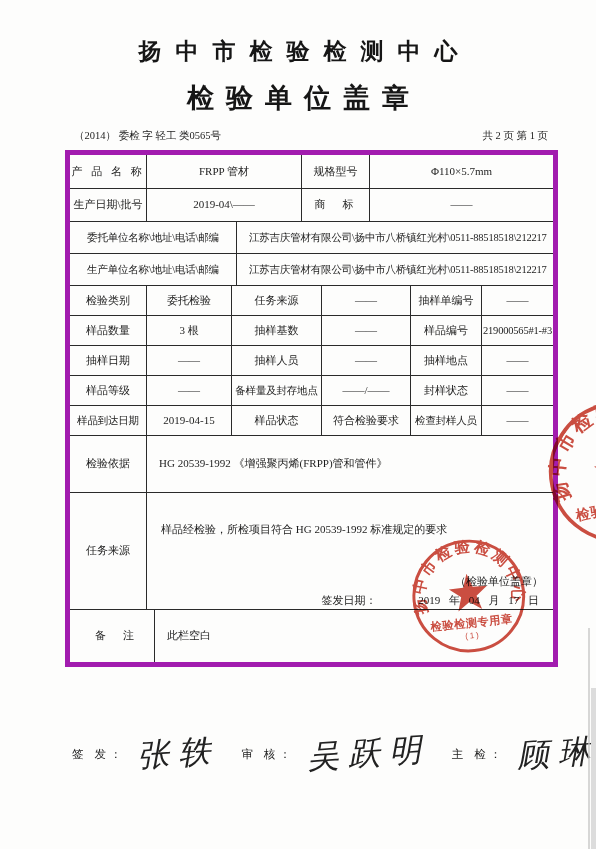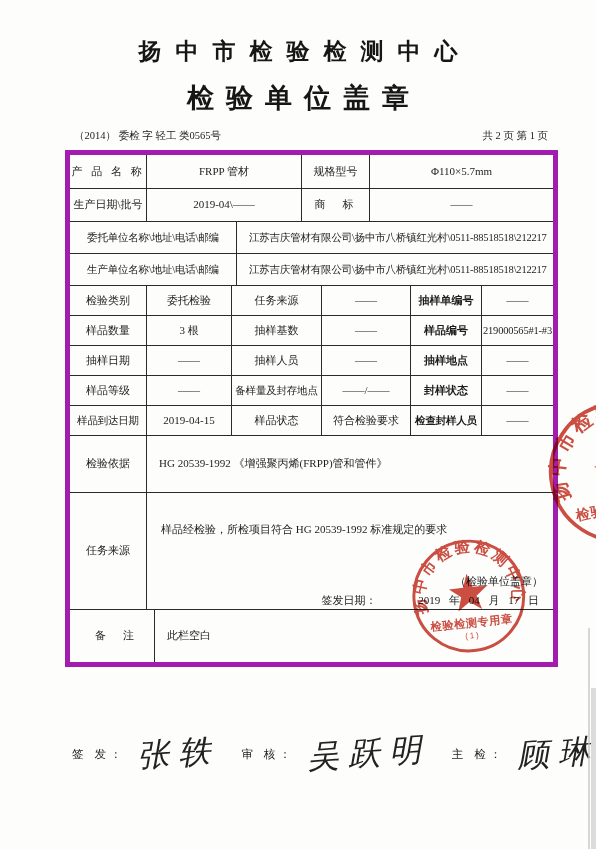--- a/index.html
+++ b/index.html
@@ -20,21 +20,21 @@
                border:5px solid #a21caf; background:#fdfdfc; box-sizing:border-box; }
   .trow { display:flex; border-bottom:1px solid #2a2a2a; box-sizing:border-box; }
   .trow:last-child { border-bottom:none;margin-left:8px; }
   .cell { display:flex; align-items:center; justify-content:center;
           border-right:1px solid #2a2a2a; box-sizing:border-box;
           font-size:11px; text-align:center; line-height:1.25; overflow:hidden; white-space:nowrap; }
   .cell:last-child { border-right:none; }
   .cell.left { justify-content:flex-start; padding-left:12px; text-align:left; }
   .grow { flex:1; }
   .w77{width:77px;} .w85{width:85px;} .w90{width:90px;} .w89{width:89px;}
-  .w71{width:71px;font-weight:bold;} .w155{width:155px;} .w68{width:68px;} .w167{width:167px;}
+  .w71{width:71px;} .w155{width:155px;} .w68{width:68px;} .w167{width:167px;}
   .h34{height:34px;} .h33{height:33px;} .h32{height:32px;} .h30{height:30px;}
   .h28{height:28px;} .h57{height:57px;} .h117{height:117px;} .h52{height:52px;}
   .small { font-size:10.5px; letter-spacing:-0.2px; }
   .lsp   { letter-spacing:3px; }
   
   .conclusion-cell { position:relative; }
   .conclusion-text { position:absolute; left:14px; top:30px; font-size:11px; white-space:nowrap; }
   .seal-hint  { position:absolute; right:10px; top:82px; font-size:11px; }
   .issue-line { position:absolute; right:14px; top:101px; font-size:11px; word-spacing:6px; }
   .issue-line span { white-space:nowrap; }

